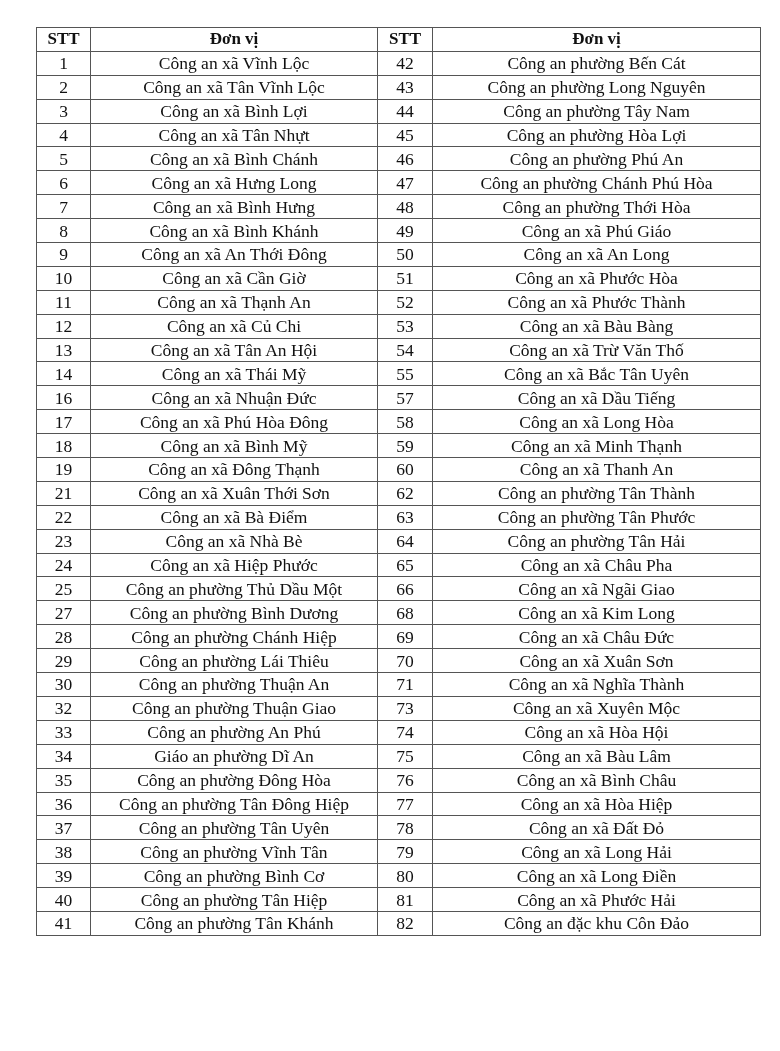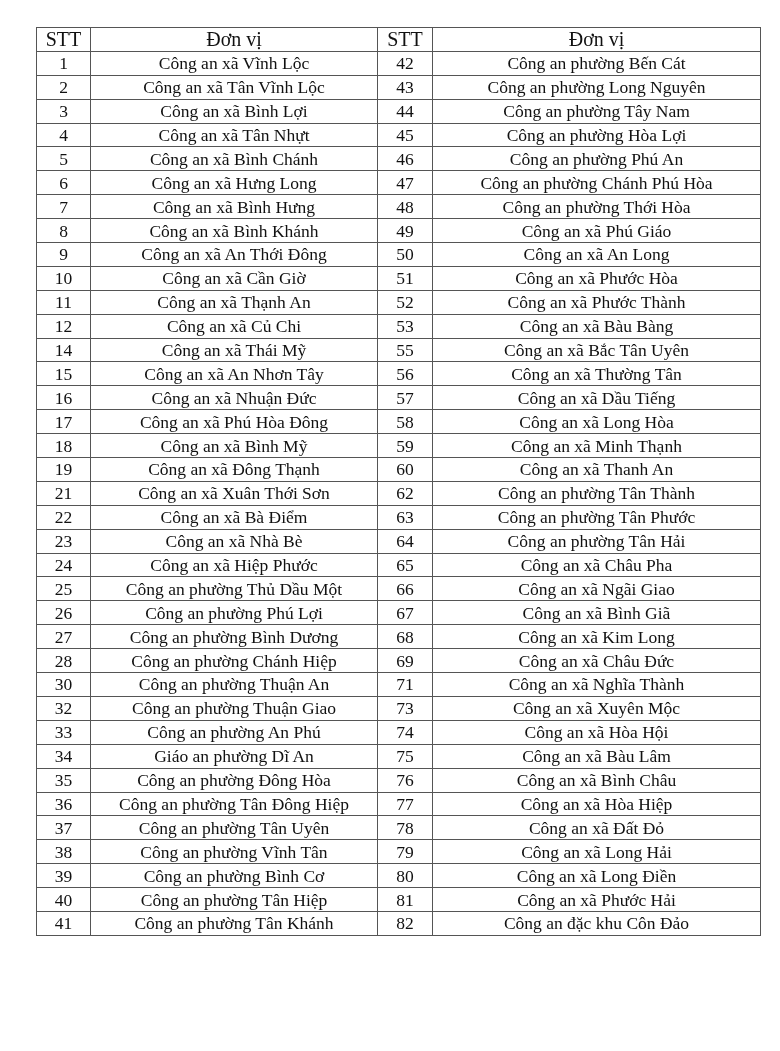--- a/index.html
+++ b/index.html
@@ -34,22 +34,22 @@
       height: 22.9px;
       padding: 0;
       text-align: center;
       vertical-align: middle;
       font-size: 17.5px;
       line-height: 22px;
       white-space: nowrap;
       overflow: hidden;
     }
     table.units th {
-      font-weight: normal;
-      font-size: 20px;
+      font-weight: bold;
+      font-size: 17px;
     }
   </style>
 </head>
 <body>
 
 <div class="sheet">
   <table class="units">
     <colgroup>
       <col class="c-stt1">
       <col class="c-name1">
@@ -131,32 +131,32 @@
           <td>52</td>
           <td>Công an xã Phước Thành</td>
         </tr>
         <tr>
           <td>12</td>
           <td>Công an xã Củ Chi</td>
           <td>53</td>
           <td>Công an xã Bàu Bàng</td>
         </tr>
         <tr>
+          <td>13</td>
+          <td>Công an xã Tân An Hội</td>
+          <td>54</td>
+          <td>Công an xã Trừ Văn Thố</td>
+        </tr>
+        <tr>
           <td>14</td>
           <td>Công an xã Thái Mỹ</td>
           <td>55</td>
           <td>Công an xã Bắc Tân Uyên</td>
         </tr>
         <tr>
-          <td>15</td>
-          <td>Công an xã An Nhơn Tây</td>
-          <td>56</td>
-          <td>Công an xã Thường Tân</td>
-        </tr>
-        <tr>
           <td>16</td>
           <td>Công an xã Nhuận Đức</td>
           <td>57</td>
           <td>Công an xã Dầu Tiếng</td>
         </tr>
         <tr>
           <td>17</td>
           <td>Công an xã Phú Hòa Đông</td>
           <td>58</td>
           <td>Công an xã Long Hòa</td>
@@ -197,36 +197,36 @@
           <td>65</td>
           <td>Công an xã Châu Pha</td>
         </tr>
         <tr>
           <td>25</td>
           <td>Công an phường Thủ Dầu Một</td>
           <td>66</td>
           <td>Công an xã Ngãi Giao</td>
         </tr>
         <tr>
-          <td>26</td>
-          <td>Công an phường Phú Lợi</td>
-          <td>67</td>
-          <td>Công an xã Bình Giã</td>
-        </tr>
-        <tr>
           <td>27</td>
           <td>Công an phường Bình Dương</td>
           <td>68</td>
           <td>Công an xã Kim Long</td>
         </tr>
         <tr>
           <td>28</td>
           <td>Công an phường Chánh Hiệp</td>
           <td>69</td>
           <td>Công an xã Châu Đức</td>
+        </tr>
+        <tr>
+          <td>29</td>
+          <td>Công an phường Lái Thiêu</td>
+          <td>70</td>
+          <td>Công an xã Xuân Sơn</td>
         </tr>
         <tr>
           <td>30</td>
           <td>Công an phường Thuận An</td>
           <td>71</td>
           <td>Công an xã Nghĩa Thành</td>
         </tr>
         <tr>
           <td>32</td>
           <td>Công an phường Thuận Giao</td>

